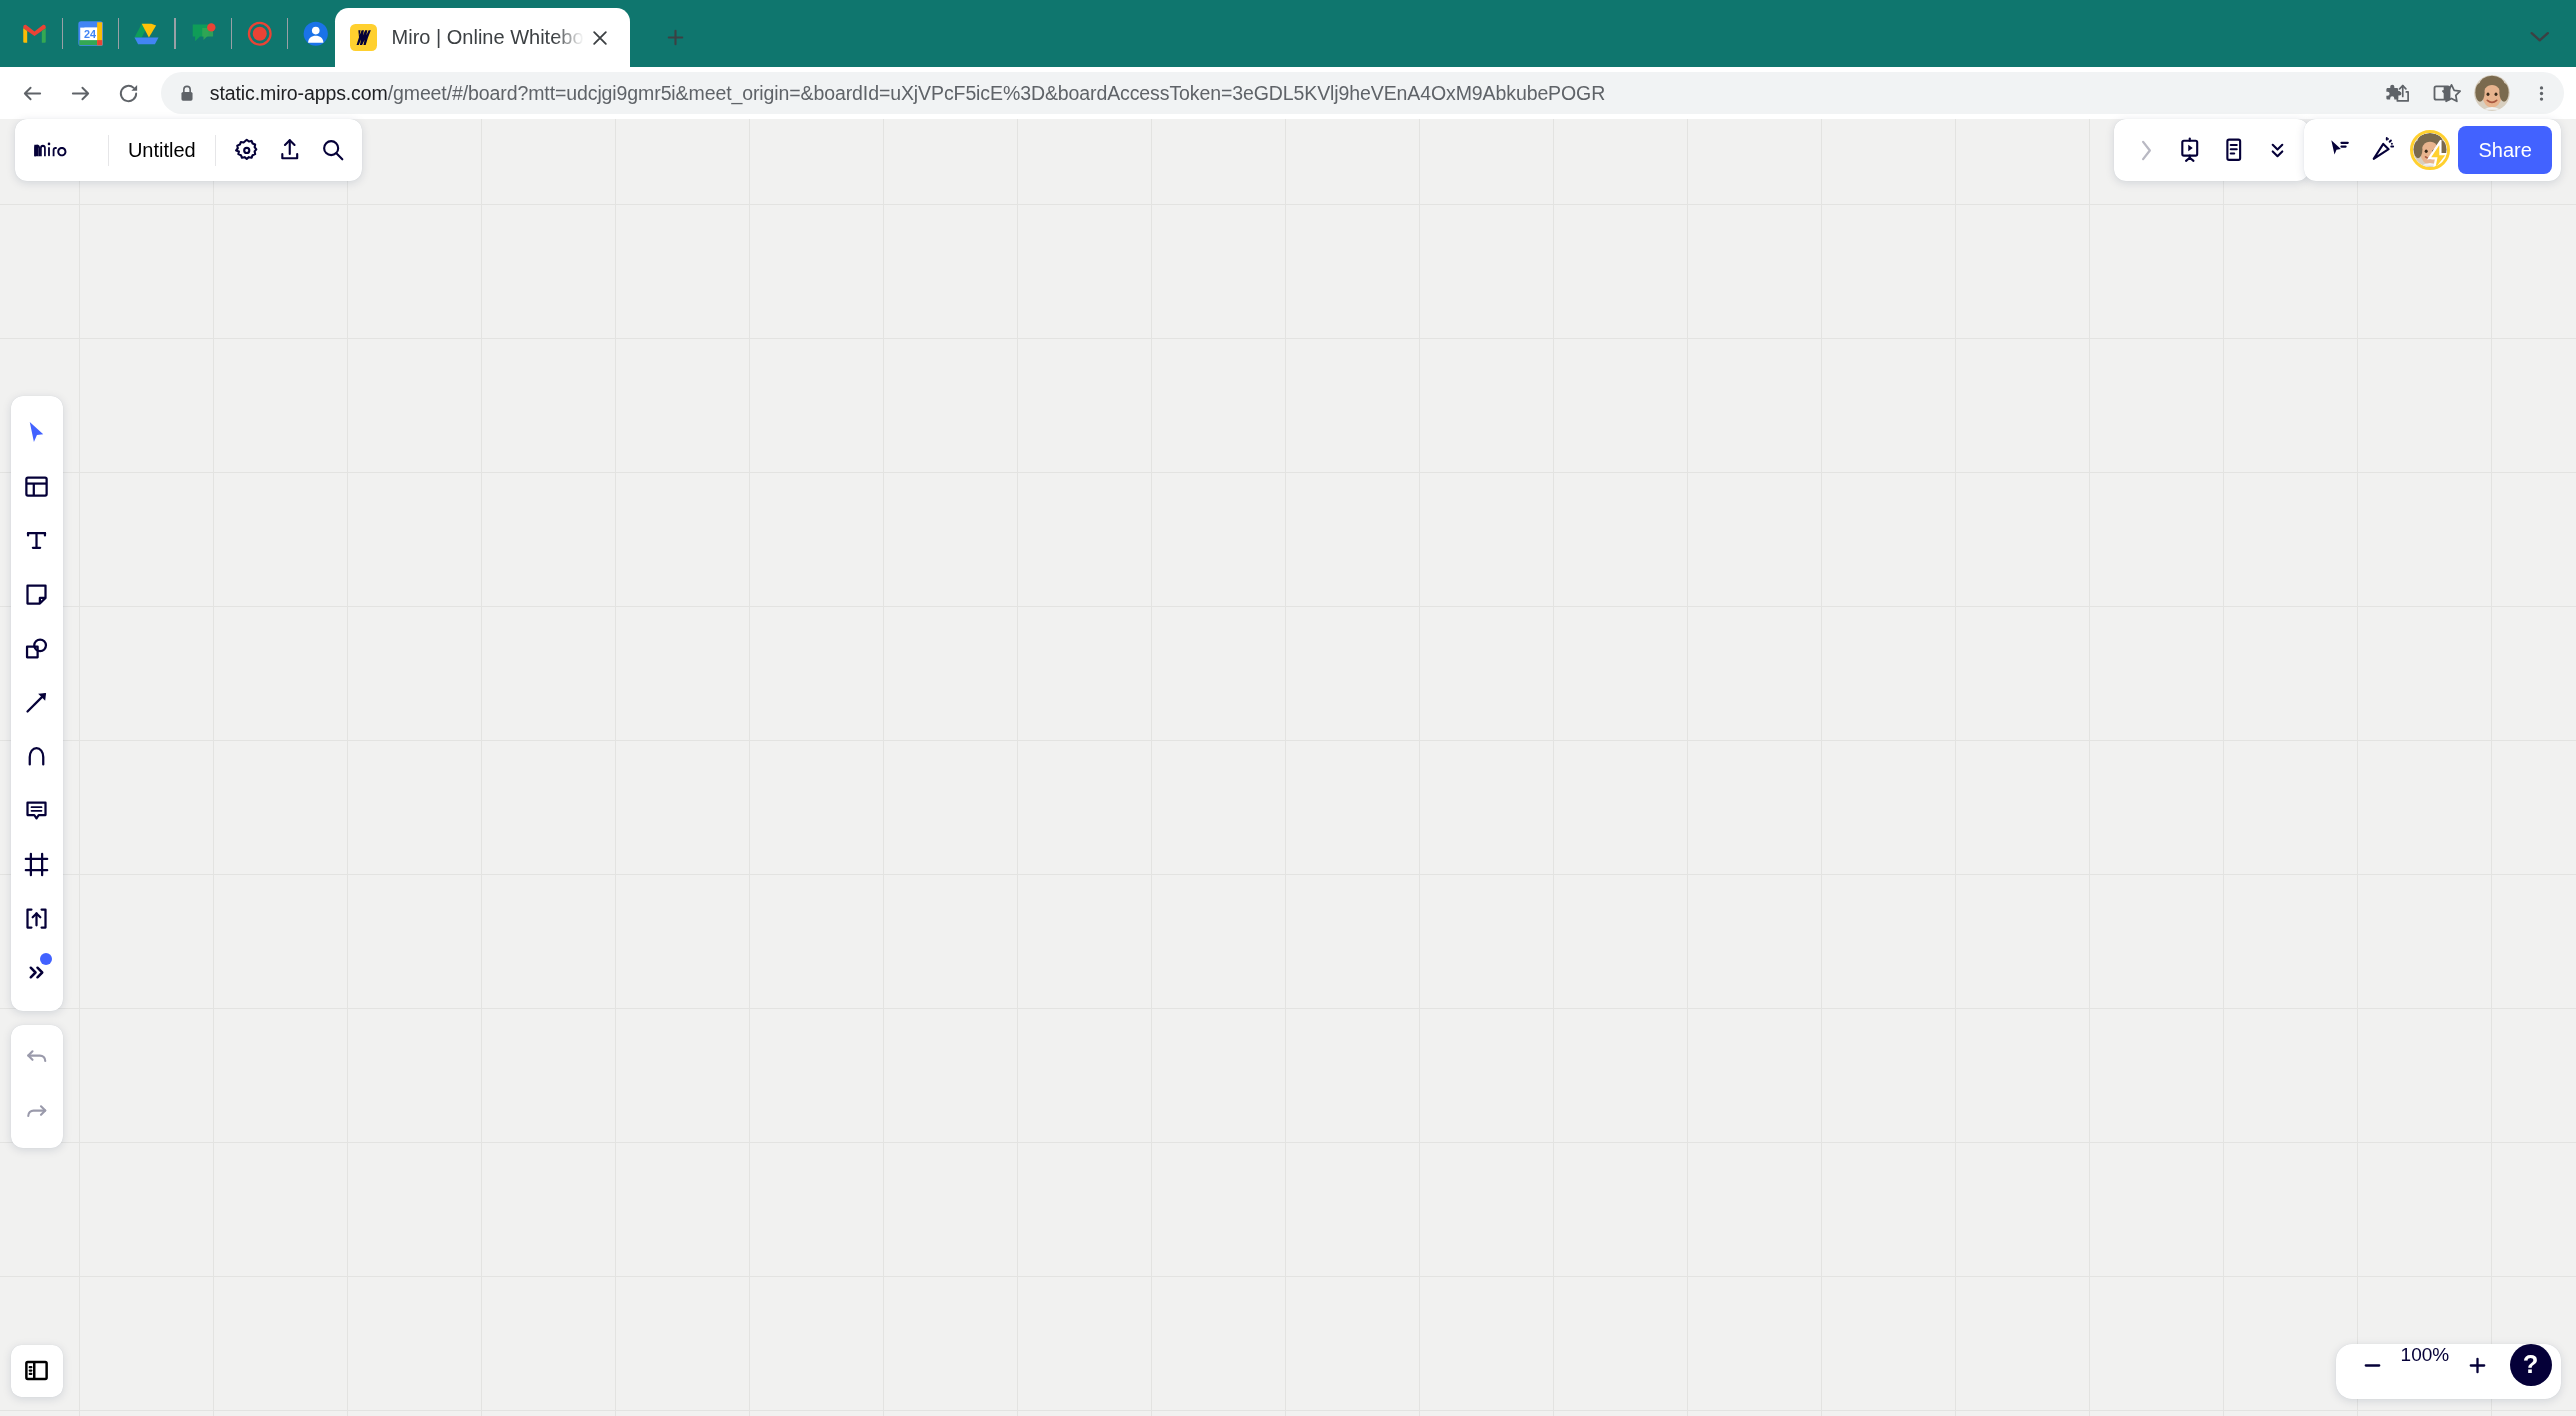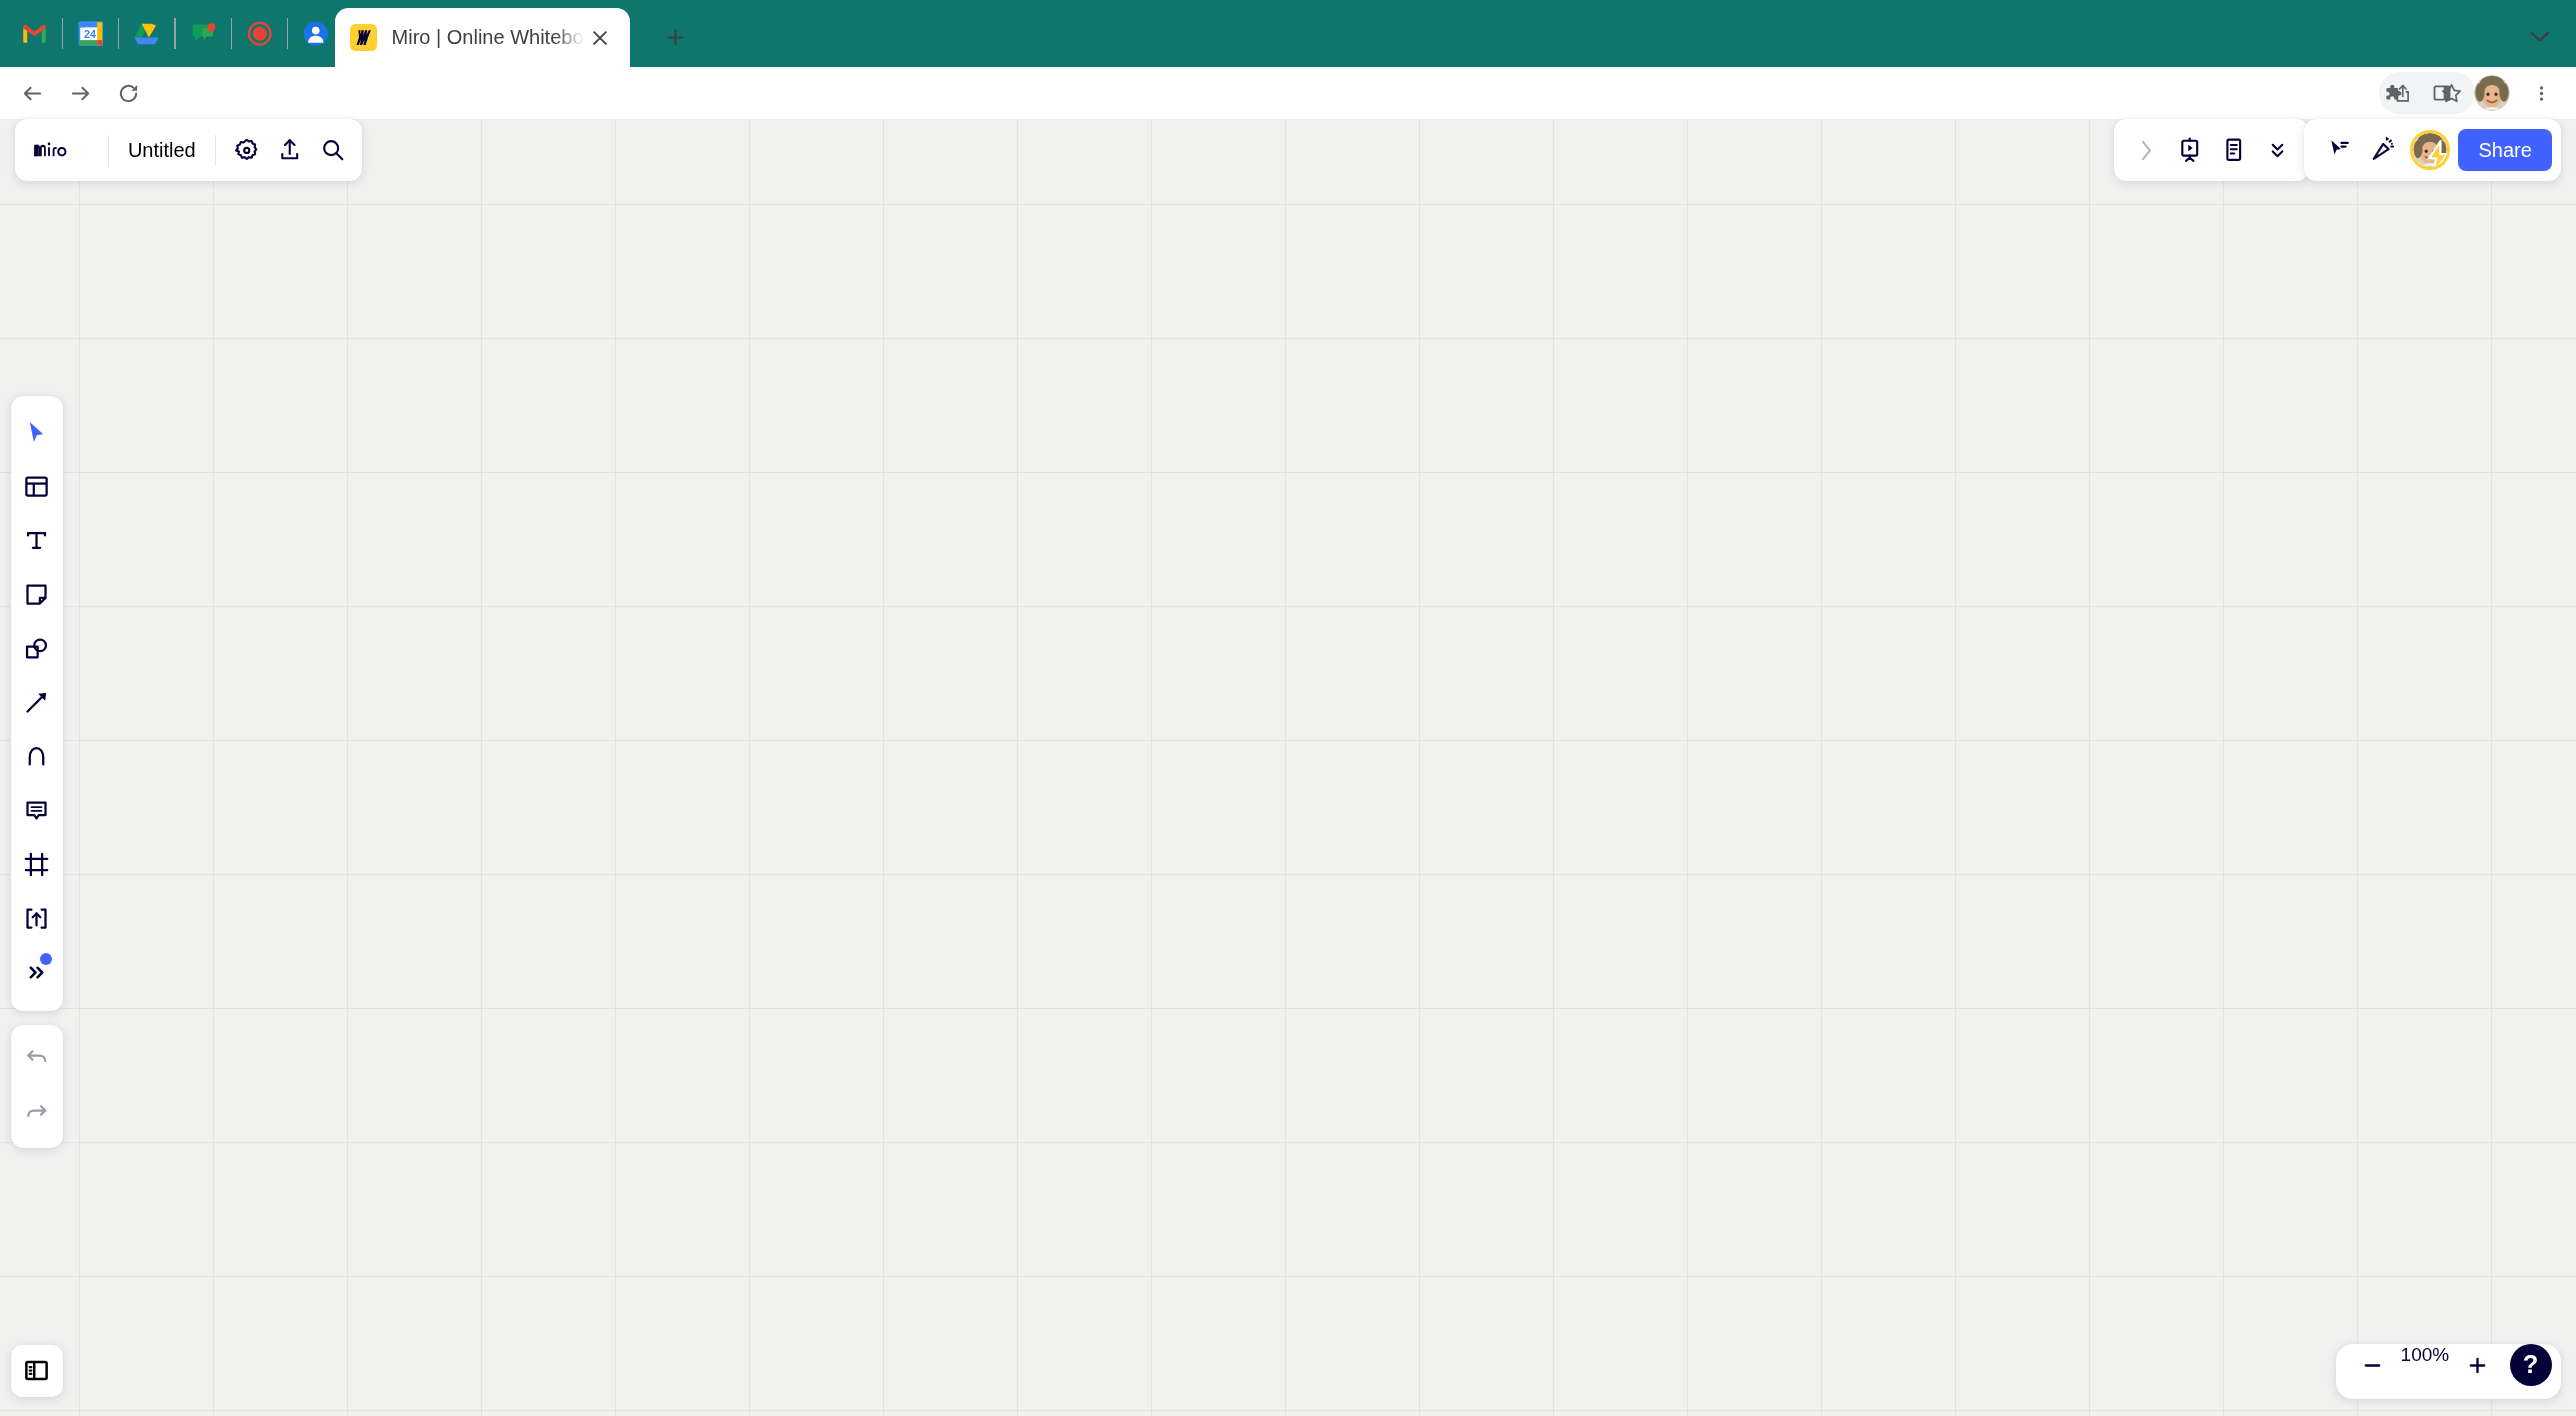--- a/index.html
+++ b/index.html
@@ -206,21 +206,21 @@
     right: -9.4px; bottom: -6.7px;
     width: 23px; height: 27px;
   }
   .share-btn {
     background: #4262ff;
     color: #fff;
     font-size: 20px;
     font-weight: 500;
     border: none;
     border-radius: 8px;
-    height: 42px;
+    height: 48px;
     padding: 0 20px;
     margin-left: 2px;
     cursor: pointer;
     font-family: "Liberation Sans", sans-serif;
   }
 
   
   .left-toolbar {
     left: 10.7px; top: 396px;
     width: 52px;
@@ -387,20 +387,29 @@
         <path stroke="#5f6368" fill="none" stroke-width="2" stroke-linecap="round" stroke-linejoin="round" d="M4 12h16M14 6l6 6-6 6"></path>
       </svg>
   </div>
   <div class="nav-btn">
     <svg width="23" height="23" viewBox="0 0 24 24">
       <path stroke="#5f6368" fill="none" stroke-width="2" stroke-linecap="round" d="M20 12a8 8 0 1 1-2.6-5.9"></path>
       <path fill="#5f6368" d="M21 3v6h-6z"></path>
     </svg>
   </div>
 
+  <div class="omnibox">
+    <span class="lock-icon">
+      <svg width="16" height="19" viewBox="0 0 20 24">
+        <rect x="3" y="10" width="14" height="11" rx="2" fill="#5f6368"></rect>
+        <path d="M6 10V7a4 4 0 0 1 8 0v3" stroke="#5f6368" stroke-width="2" fill="none"></path>
+      </svg>
+    </span>
+    <span class="url-text"><b>static.miro-apps.com</b><span>/gmeet/#/board?mtt=udcjgi9gmr5i&amp;meet_origin=&amp;boardId=uXjVPcF5icE%3D&amp;boardAccessToken=3eGDL5KVlj9heVEnA4OxM9AbkubePOGR</span></span>
+  </div>
 
   <div class="omni-actions">
     <div class="ic">
       <svg width="21.5" height="21.5" viewBox="0 0 24 24" fill="none" stroke="#5f6368" stroke-width="1.9" stroke-linecap="round" stroke-linejoin="round">
         <path d="M8 10H6v10h12V10h-2"></path>
           <path d="M12 3v12"></path>
           <path d="M8.5 6.5L12 3l3.5 3.5"></path>
       </svg>
     </div>
     <div class="ic">

